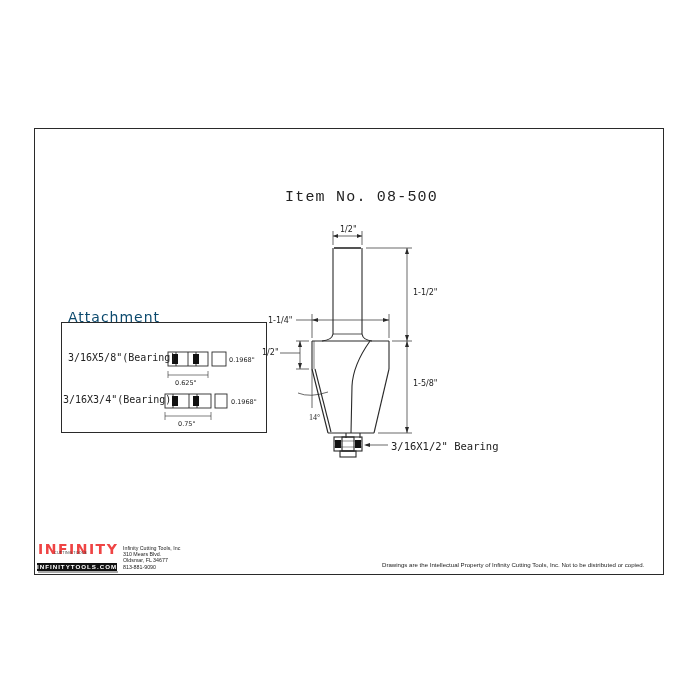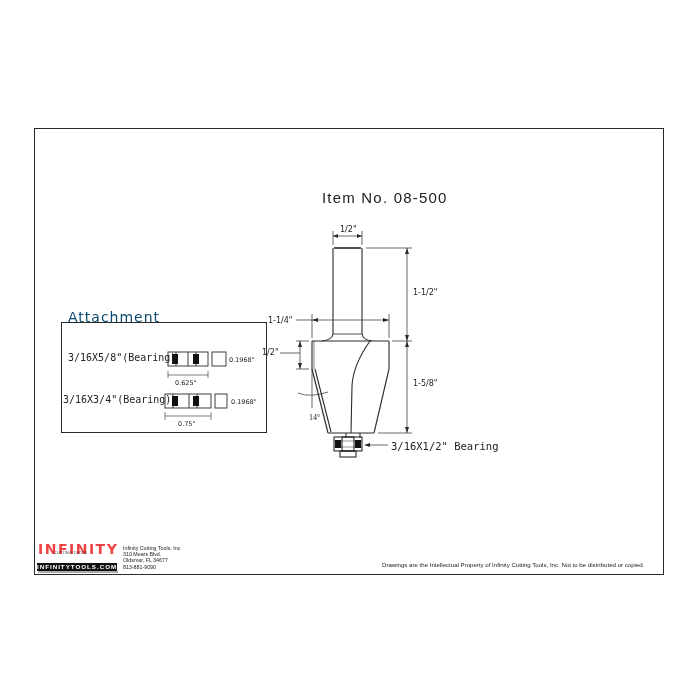--- a/index.html
+++ b/index.html
@@ -1,18 +1,18 @@
 <!DOCTYPE html>
 <html><head>
   <meta charset="utf-8">
   <style>
     html, body { margin: 0; padding: 0; background: #ffffff; }
     body { width: 700px; height: 700px; position: relative; overflow: hidden; font-family: "Liberation Sans", sans-serif; color: #1a1a1a; }
     .sheet { position: absolute; left: 34px; top: 128px; width: 630px; height: 447px; border: 1.4px solid #2a2a2a; box-sizing: border-box; }
-    .title { position: absolute; left: 285px; top: 189px; font-family: Liberation Sans, sans-serif; font-size: 15px; letter-spacing: 1.2px; color: #222; font-weight: 300; margin-left: 37px; }
+    .title { position: absolute; left: 285px; top: 189px; font-family: Liberation Mono, monospace; font-size: 15px; letter-spacing: 1.2px; color: #222; font-weight: 300; }
     .attach-box { position: absolute; left: 61px; top: 322px; width: 206px; height: 111px; border: 1.2px solid #2a2a2a; box-sizing: border-box; }
     .attach-title { position: absolute; left: 68px; top: 309px; font-family: "DejaVu Sans", sans-serif; font-size: 14px; letter-spacing: 1px; color: #0c4a6e; }
     .bear-label { position: absolute; font-family: "DejaVu Sans Mono", monospace; font-size: 10px; color: #222; }
     .dim { position: absolute; font-family: "DejaVu Sans", sans-serif; font-size: 8px; color: #222; }
     .dim-sm { position: absolute; font-family: "DejaVu Sans", sans-serif; font-size: 6.5px; color: #222; }
     .callout { position: absolute; font-family: "DejaVu Sans Mono", monospace; font-size: 10.5px; color: #222; }
     svg.draw { position: absolute; left: 0; top: 0; }
     .logo { position: absolute; left: 38px; top: 540px; }
     .logo-word { font-family: "DejaVu Sans", sans-serif; font-weight: bold; font-size: 14px; letter-spacing: 1.5px; color: #ef4444; }
     .logo-sub { position: absolute; left: 54px; top: 551px; font-family: "Liberation Sans", sans-serif; font-size: 3.6px; letter-spacing: 0.3px; color: #333; }

